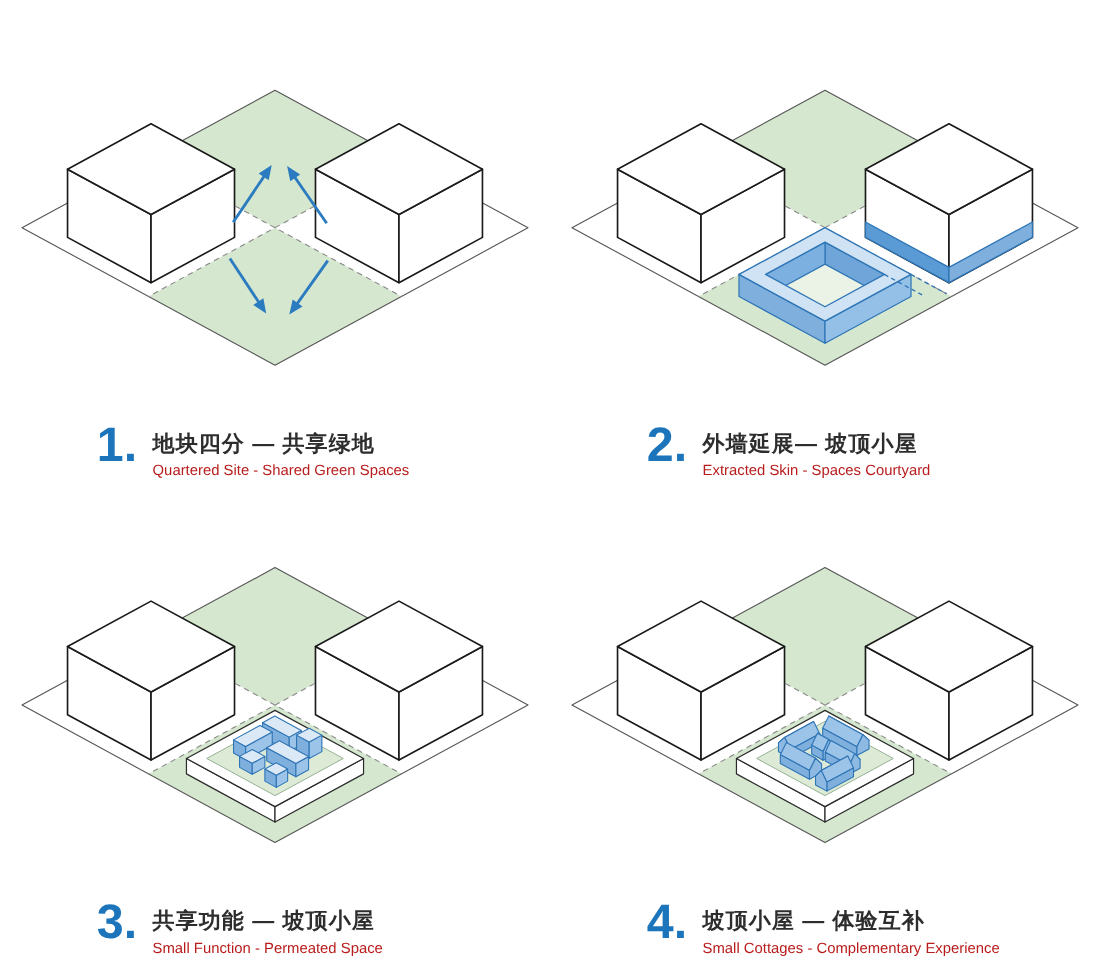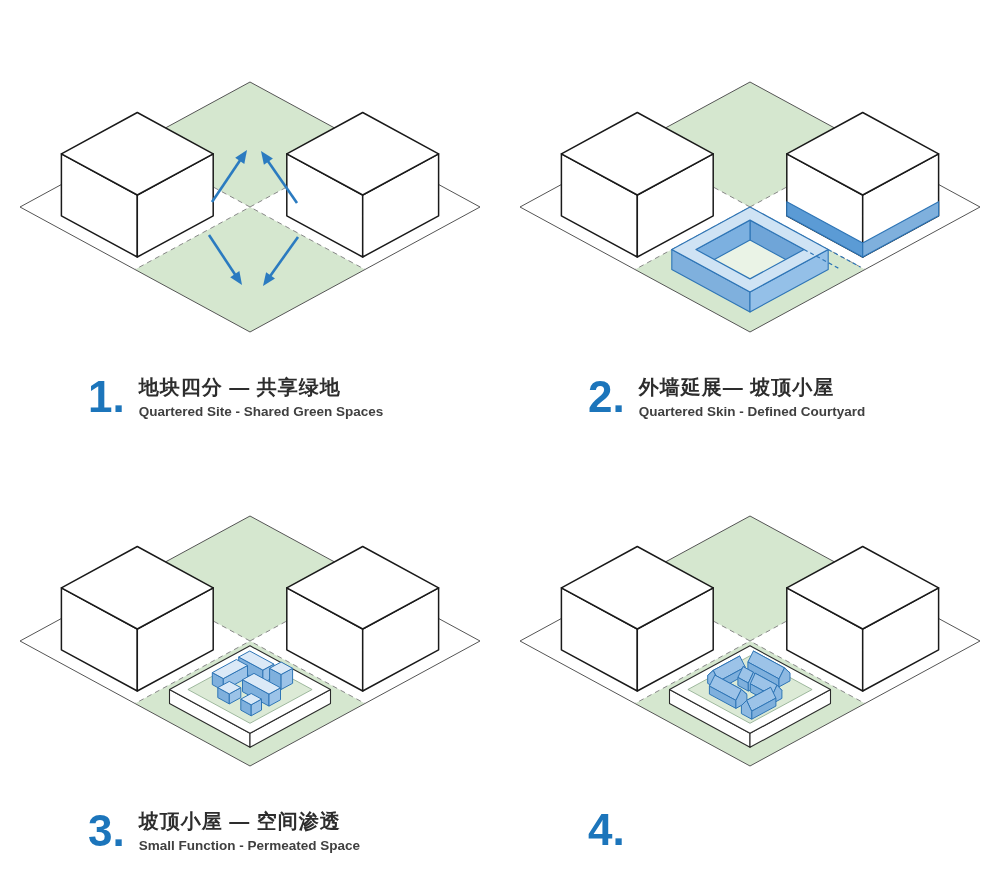--- a/index.html
+++ b/index.html
@@ -5,22 +5,22 @@
   html,body{margin:0;padding:0;background:#ffffff;}
   body{font-family:"Liberation Sans","DejaVu Sans",sans-serif;}
   .page{width:1000px;height:882px;display:grid;grid-template-columns:500px 500px;grid-template-rows:452px 430px;overflow:hidden;background:#fff;}
   .panel{box-sizing:border-box;}
   .panel.top{padding-top:22px;}
   .panel.bottom{padding-top:4px;}
   svg.diagram{display:block;}
   .caption{display:flex;align-items:center;gap:14px;margin-left:88px;margin-top:0px;}
   .num{font-size:44px;font-weight:bold;line-height:1;color:#1c75bb;}
   .txt{display:flex;flex-direction:column;}
-  .title-cn{font-size:20px;font-weight:600;color:#2d2d2d;letter-spacing:1px;margin-bottom:3px;}
-  .sub-en{font-size:13.5px;font-weight:700;color:#404040;}
+  .title-cn{font-size:20px;font-weight:600;color:#2d2d2d;letter-spacing:1px;margin-bottom:3px;margin-top:16px;}
+  .sub-en{font-size:13.5px;font-weight:400;color:#b91c1c;}
 </style>
 </head>
 <body>
 
 <div class="page">
 
   <div class="panel top">
     <svg class="diagram" width="500" height="352" viewBox="0 0 500 352">
         <polygon points="250.0,60.0 365.0,122.5 250.0,185.0 135.0,122.5" fill="#d5e7cf" stroke="none" stroke-width="0" stroke-linejoin="round"></polygon>
         <polygon points="250.0,185.0 365.0,247.5 250.0,310.0 135.0,247.5" fill="#d5e7cf" stroke="none" stroke-width="0" stroke-linejoin="round"></polygon>
@@ -72,21 +72,21 @@
         <polygon points="171.8,227.5 250.0,270.0 250.0,290.0 171.8,247.5" fill="#7fb0dd" stroke="#2e75b6" stroke-width="1.1" stroke-linejoin="round"></polygon>
         <polygon points="250.0,270.0 328.2,227.5 328.2,247.5 250.0,290.0" fill="#94c0e8" stroke="#2e75b6" stroke-width="1.1" stroke-linejoin="round"></polygon>
         <path d="M250,185L328.20000000000005,227.5L250,270L171.79999999999998,227.5Z M250,198.125L304.05,227.5L250,256.875L195.95,227.5Z" fill="#cfe3f4" stroke="#2e75b6" stroke-width="1.2" fill-rule="evenodd" stroke-linejoin="round"></path>
         <line x1="328.2" y1="227.5" x2="360.4" y2="245" stroke="#2e75b6" stroke-width="1.2" stroke-dasharray="4 3"></line>
         <line x1="304.05" y1="227.5" x2="340.275" y2="247.1875" stroke="#2e75b6" stroke-width="1.2" stroke-dasharray="4 3"></line>
       </svg>
     <div class="caption">
       <span class="num" style="color: rgb(28, 117, 187);">2.</span>
       <div class="txt">
         <div class="title-cn">外墙延展— 坡顶小屋</div>
-        <div class="sub-en">Quartered Skin - Defined Courtyard</div>
+        <div class="sub-en">Extracted Skin - Spaces Courtyard</div>
       </div>
     </div>
   </div>
 
   <div class="panel bottom">
     <svg class="diagram" width="500" height="352" viewBox="0 0 500 352">
         <polygon points="250.0,60.0 365.0,122.5 250.0,185.0 135.0,122.5" fill="#d5e7cf" stroke="none" stroke-width="0" stroke-linejoin="round"></polygon>
         <polygon points="250.0,185.0 365.0,247.5 250.0,310.0 135.0,247.5" fill="#d5e7cf" stroke="none" stroke-width="0" stroke-linejoin="round"></polygon>
         <polygon points="250.0,60.0 480.0,185.0 250.0,310.0 20.0,185.0" fill="none" stroke="#555555" stroke-width="1" stroke-linejoin="round"></polygon>
         <line x1="365" y1="122.5" x2="135" y2="247.5" stroke="#888888" stroke-width="1" stroke-dasharray="5 4"></line>
@@ -116,21 +116,21 @@
         <polygon points="217.8,231.6 229.3,237.9 229.3,247.9 217.8,241.6" fill="#7fb0dd" stroke="#2e75b6" stroke-width="1" stroke-linejoin="round"></polygon>
         <polygon points="240.8,231.6 229.3,237.9 229.3,247.9 240.8,241.6" fill="#9cc3e8" stroke="#2e75b6" stroke-width="1" stroke-linejoin="round"></polygon>
         <polygon points="229.3,225.4 240.8,231.6 229.3,237.9 217.8,231.6" fill="#dbe9f7" stroke="#2e75b6" stroke-width="1" stroke-linejoin="round"></polygon>
         <polygon points="240.8,243.1 251.2,248.8 251.2,259.8 240.8,254.1" fill="#7fb0dd" stroke="#2e75b6" stroke-width="1" stroke-linejoin="round"></polygon>
         <polygon points="261.5,243.1 251.2,248.8 251.2,259.8 261.5,254.1" fill="#9cc3e8" stroke="#2e75b6" stroke-width="1" stroke-linejoin="round"></polygon>
         <polygon points="251.2,237.5 261.5,243.1 251.2,248.8 240.8,243.1" fill="#dbe9f7" stroke="#2e75b6" stroke-width="1" stroke-linejoin="round"></polygon>
       </svg>
     <div class="caption">
       <span class="num" style="color: rgb(28, 117, 187);">3.</span>
       <div class="txt">
-        <div class="title-cn">坡顶小屋 — 空间渗透</div>
+        <div class="title-cn">共享功能 — 坡顶小屋</div>
         <div class="sub-en">Small Function - Permeated Space</div>
       </div>
     </div>
   </div>
 
   <div class="panel bottom">
     <svg class="diagram" width="500" height="352" viewBox="0 0 500 352">
         <polygon points="250.0,60.0 365.0,122.5 250.0,185.0 135.0,122.5" fill="#d5e7cf" stroke="none" stroke-width="0" stroke-linejoin="round"></polygon>
         <polygon points="250.0,185.0 365.0,247.5 250.0,310.0 135.0,247.5" fill="#d5e7cf" stroke="none" stroke-width="0" stroke-linejoin="round"></polygon>
         <polygon points="250.0,60.0 480.0,185.0 250.0,310.0 20.0,185.0" fill="none" stroke="#555555" stroke-width="1" stroke-linejoin="round"></polygon>
@@ -166,16 +166,20 @@
         <polygon points="209.4,230.1 235.9,244.4 241.4,233.4 214.9,219.1" fill="#9cc3e8" stroke="#2e75b6" stroke-width="1" stroke-linejoin="round"></polygon>
         <polygon points="209.4,230.1 235.9,244.4 235.9,252.4 209.4,238.1" fill="#7fb0dd" stroke="#2e75b6" stroke-width="1" stroke-linejoin="round"></polygon>
         <polygon points="246.9,238.4 241.4,233.4 235.9,244.4 235.9,252.4 246.9,246.4" fill="#8db9e2" stroke="#2e75b6" stroke-width="1" stroke-linejoin="round"></polygon>
         <polygon points="265.5,236.4 241.4,249.6 246.6,244.4 270.7,231.3" fill="#d7e7f6" stroke="#2e75b6" stroke-width="1" stroke-linejoin="round"></polygon>
         <polygon points="275.9,242.1 251.7,255.2 246.6,244.4 270.7,231.3" fill="#9cc3e8" stroke="#2e75b6" stroke-width="1" stroke-linejoin="round"></polygon>
         <polygon points="275.9,242.1 251.7,255.2 251.7,263.2 275.9,250.1" fill="#7fb0dd" stroke="#2e75b6" stroke-width="1" stroke-linejoin="round"></polygon>
         <polygon points="241.4,249.6 246.6,244.4 251.7,255.2 251.7,263.2 241.4,257.6" fill="#8db9e2" stroke="#2e75b6" stroke-width="1" stroke-linejoin="round"></polygon>
       </svg>
     <div class="caption">
       <span class="num" style="color: rgb(28, 117, 187);">4.</span>
+      <div class="txt">
+        <div class="title-cn">坡顶小屋 — 体验互补</div>
+        <div class="sub-en">Small Cottages - Complementary Experience</div>
+      </div>
     </div>
   </div>
 
 </div>
 
 </body></html>

